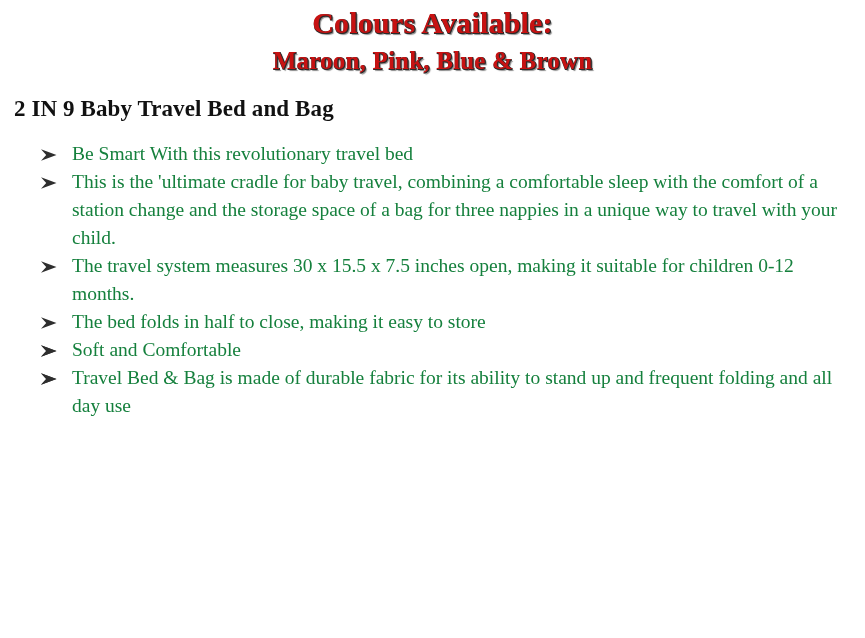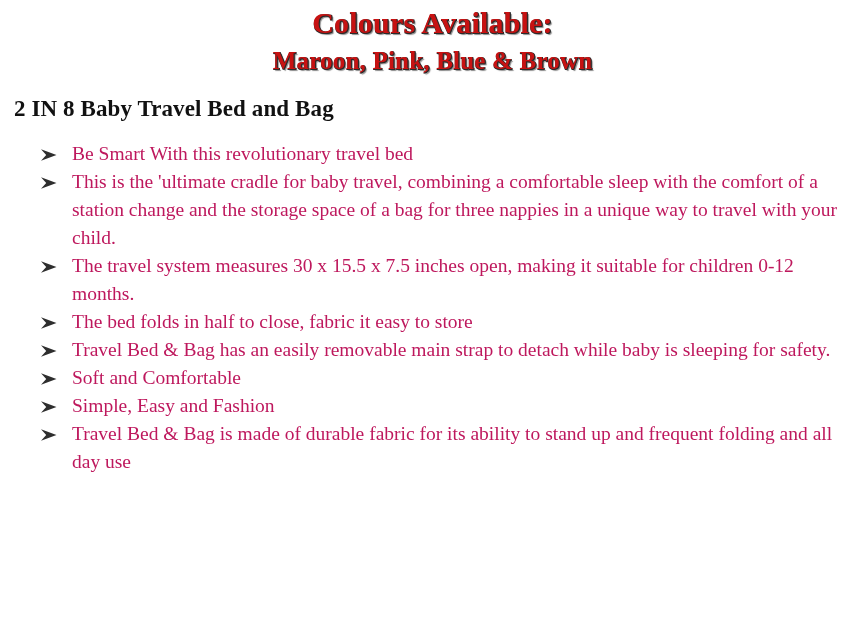--- a/index.html
+++ b/index.html
@@ -61,21 +61,21 @@
     margin: 16px 0 0 0;
     padding: 0;
     list-style: none;
   }
   .bullet-item {
     position: relative;
     margin: 0 0 0 0;
     padding: 0 14px 0 72px;
     font-size: 19.5px;
     line-height: 28px;
-    color: #be185d;
+    color: #15803d;
     text-align: left;
   }
   .bullet-marker {
     position: absolute;
     left: 40px;
     top: 0;
     width: 22px;
     height: 28px;
     line-height: 28px;
     display: block;
@@ -89,21 +89,21 @@
 </head>
 <body>
 
 <div class="page">
 
   <div class="title-block">
     <div class="title-line line1">Colours Available:</div>
     <div class="title-line line2">Maroon, Pink, Blue &amp; Brown</div>
   </div>
 
-  <div class="heading">2 IN 8 Baby Travel Bed and Bag</div>
+  <div class="heading">2 IN 9 Baby Travel Bed and Bag</div>
 
   <ul class="bullet-list">
 
     <li class="bullet-item">
       <span class="bullet-marker">
         <svg width="20" height="14" viewBox="0 0 20 14" aria-hidden="true">
           <path d="M1 1.2 L16.5 7 L1 12.8 L6.2 7 Z" fill="#2e2e2e"></path>
         </svg>
       </span>
       <span>Be Smart With this revolutionary travel bed</span>
@@ -127,49 +127,47 @@
       </span>
       <span>The travel system measures 30 x 15.5 x 7.5 inches open, making it suitable for children 0-12 months.</span>
     </li>
 
     <li class="bullet-item">
       <span class="bullet-marker">
         <svg width="20" height="14" viewBox="0 0 20 14" aria-hidden="true">
           <path d="M1 1.2 L16.5 7 L1 12.8 L6.2 7 Z" fill="#2e2e2e"></path>
         </svg>
       </span>
-      <span>The bed folds in half to close, fabric it easy to store</span>
+      <span>The bed folds in half to close, making it easy to store</span>
     </li>
 
     <li class="bullet-item">
       <span class="bullet-marker">
         <svg width="20" height="14" viewBox="0 0 20 14" aria-hidden="true">
           <path d="M1 1.2 L16.5 7 L1 12.8 L6.2 7 Z" fill="#2e2e2e"></path>
         </svg>
       </span>
-      <span>Travel Bed &amp; Bag has an easily removable main strap to detach while baby is sleeping for safety.</span>
     </li>
 
 
     <li class="bullet-item">
       <span class="bullet-marker">
         <svg width="20" height="14" viewBox="0 0 20 14" aria-hidden="true">
           <path d="M1 1.2 L16.5 7 L1 12.8 L6.2 7 Z" fill="#2e2e2e"></path>
         </svg>
       </span>
       <span>Soft and Comfortable</span>
     </li>
 
     <li class="bullet-item">
       <span class="bullet-marker">
         <svg width="20" height="14" viewBox="0 0 20 14" aria-hidden="true">
           <path d="M1 1.2 L16.5 7 L1 12.8 L6.2 7 Z" fill="#2e2e2e"></path>
         </svg>
       </span>
-      <span>Simple, Easy and Fashion</span>
     </li>
 
     <li class="bullet-item">
       <span class="bullet-marker">
         <svg width="20" height="14" viewBox="0 0 20 14" aria-hidden="true">
           <path d="M1 1.2 L16.5 7 L1 12.8 L6.2 7 Z" fill="#2e2e2e"></path>
         </svg>
       </span>
       <span>Travel Bed &amp; Bag is made of durable fabric for its ability to stand up and frequent folding and all day use</span>
     </li>

